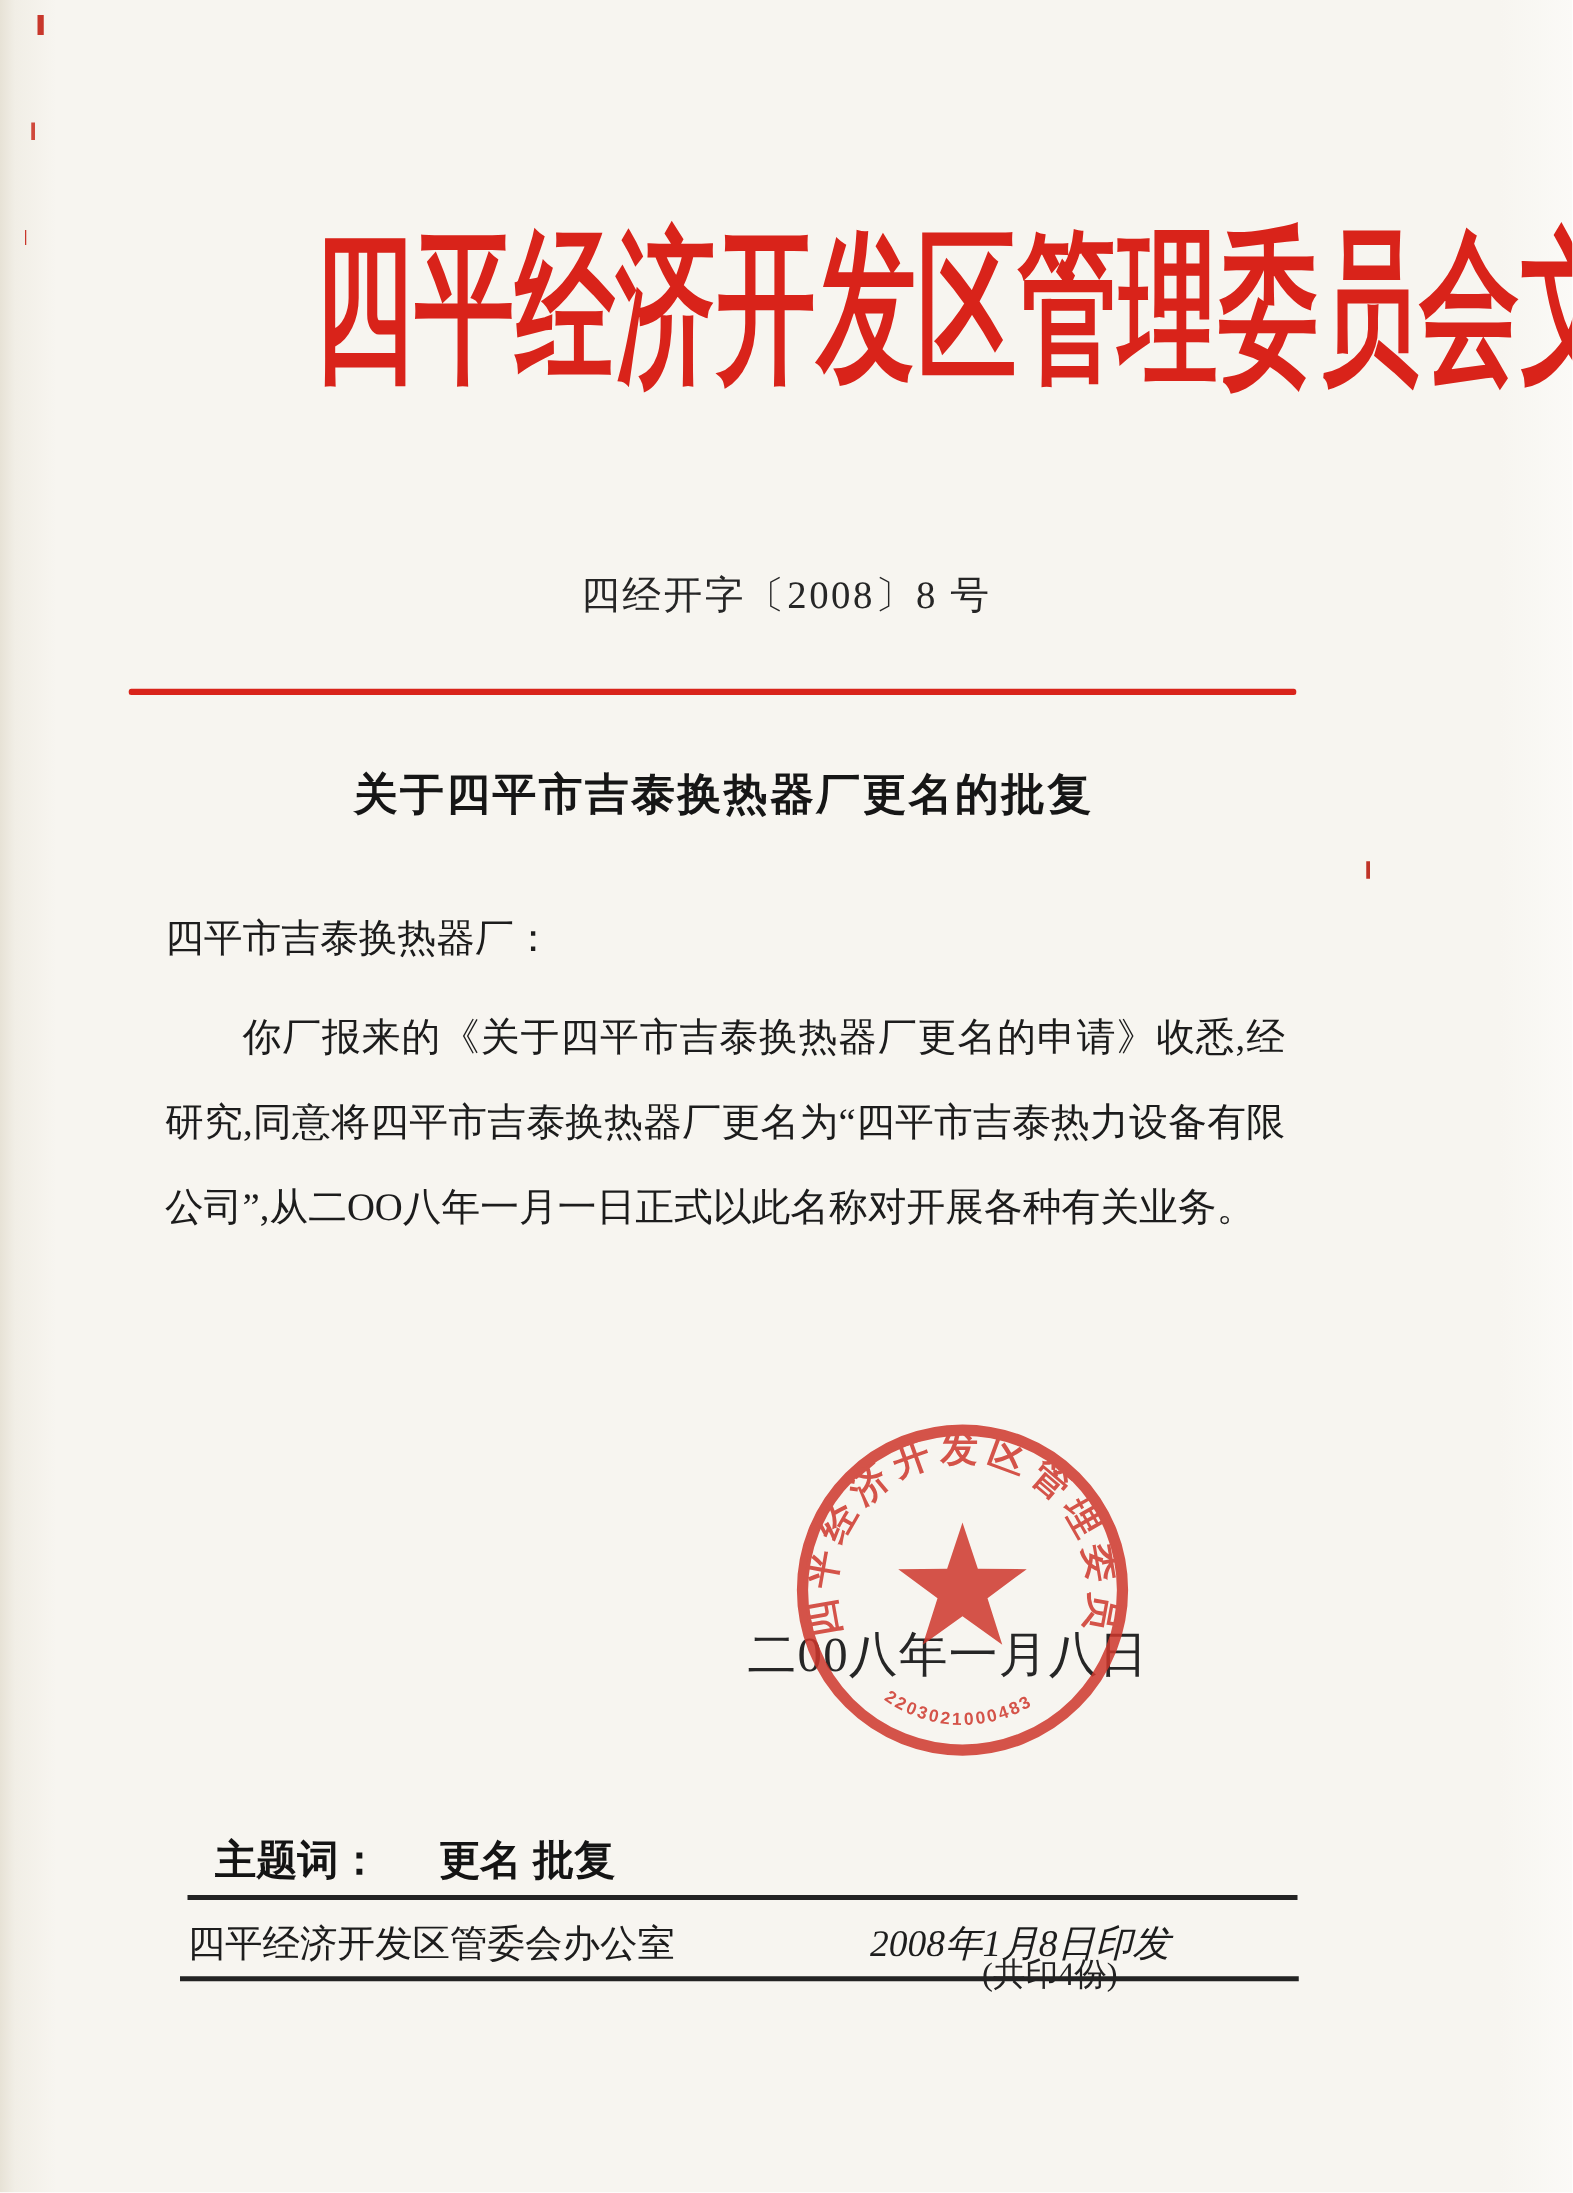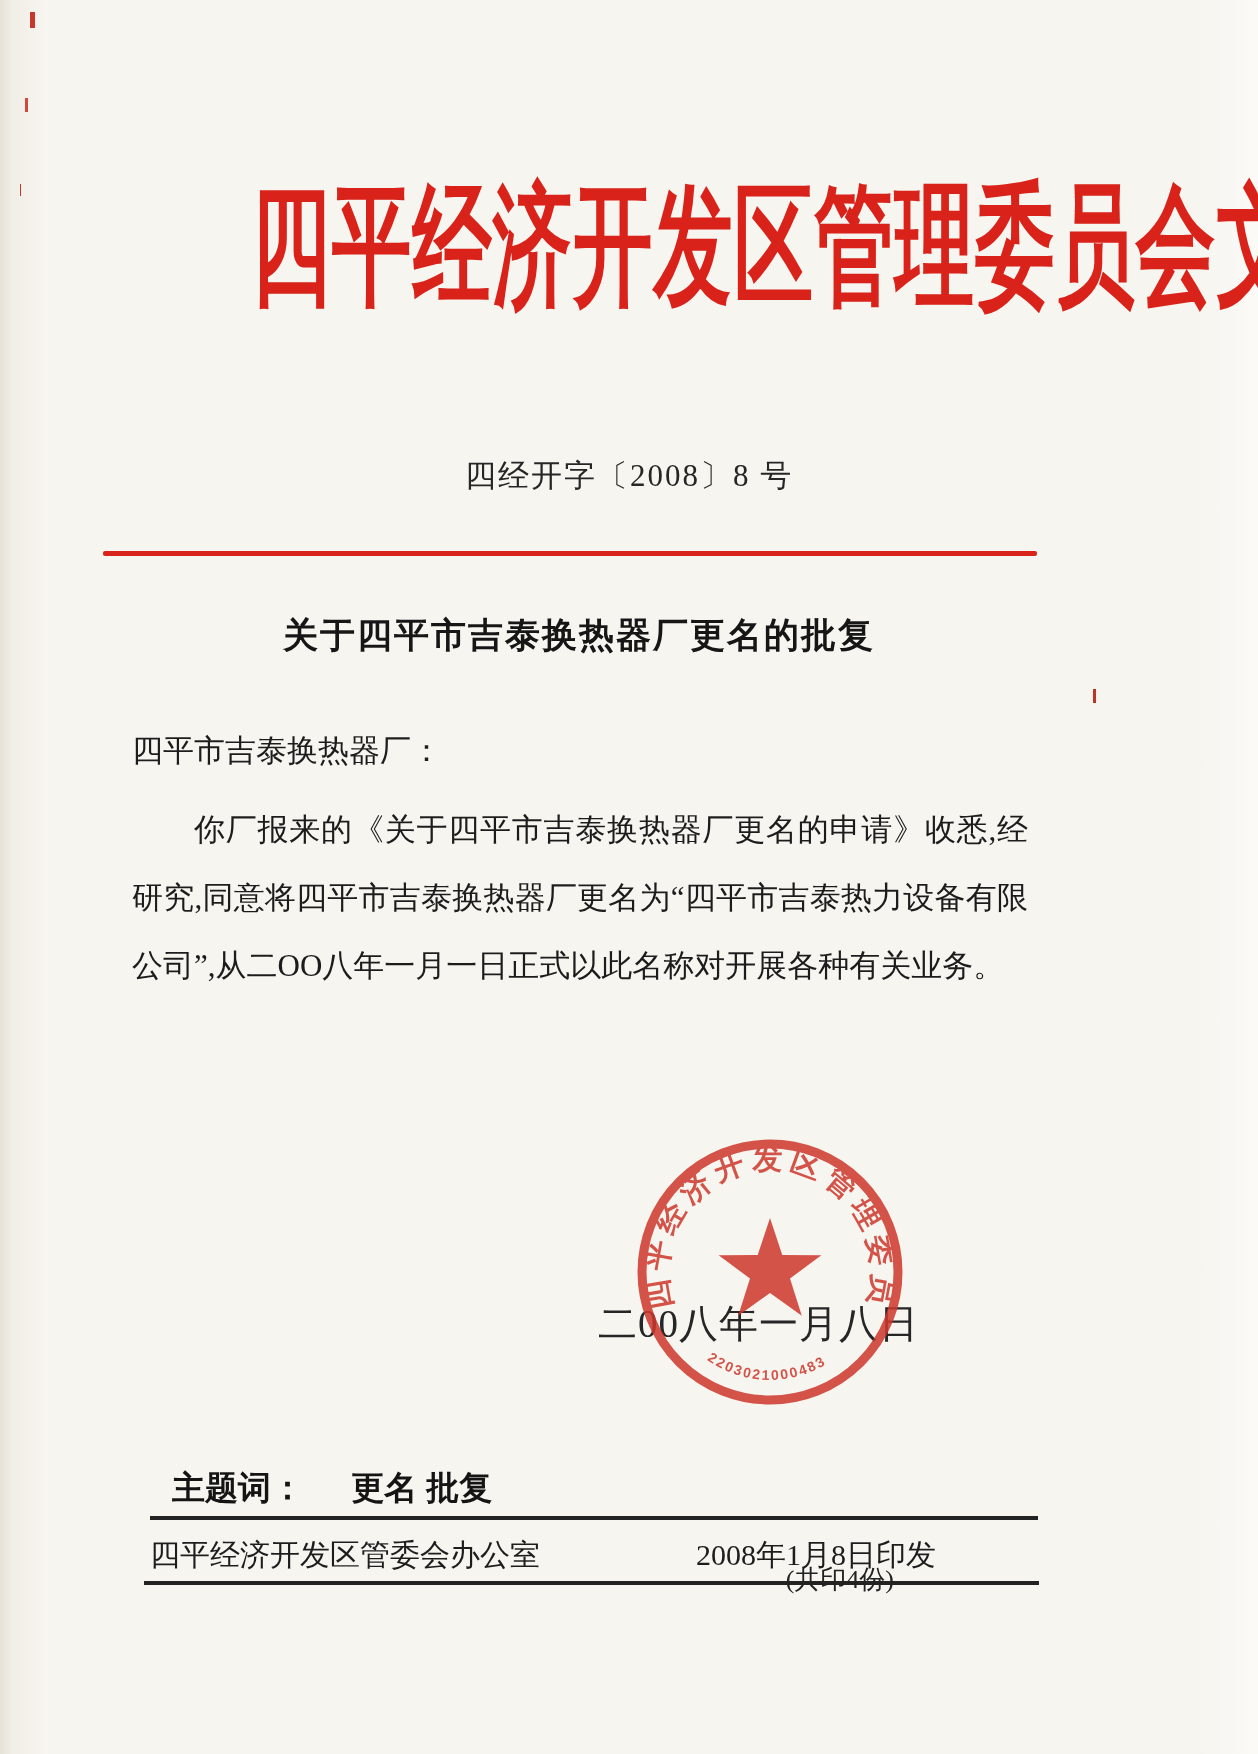--- a/index.html
+++ b/index.html
@@ -126,21 +126,21 @@
   .office-row {
     position: absolute;
     top: 1535px;
     left: 150px;
     width: 888px;
     display: flex;
     justify-content: space-between;
     font-size: 30px;
     color: #1d1d1d;
   }
-  .office-row .print-date { padding-right: 102px; }
+  .office-row .print-date { padding-right: 102px; font-style: italic; }
   .footer-rule-bottom {
     position: absolute;
     top: 1581px;
     left: 144px;
     width: 895px;
     height: 4px;
     background: #232323;
   }
   .copies-note {
     position: absolute;

